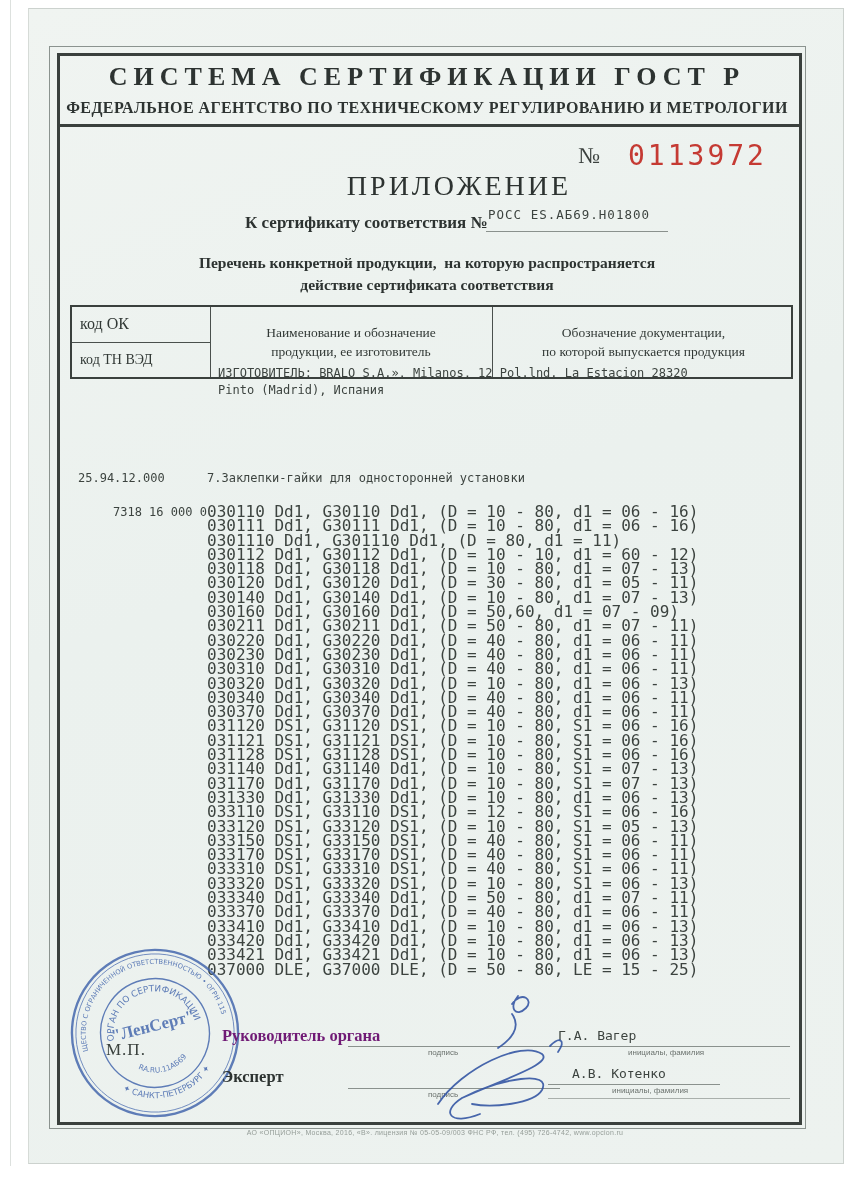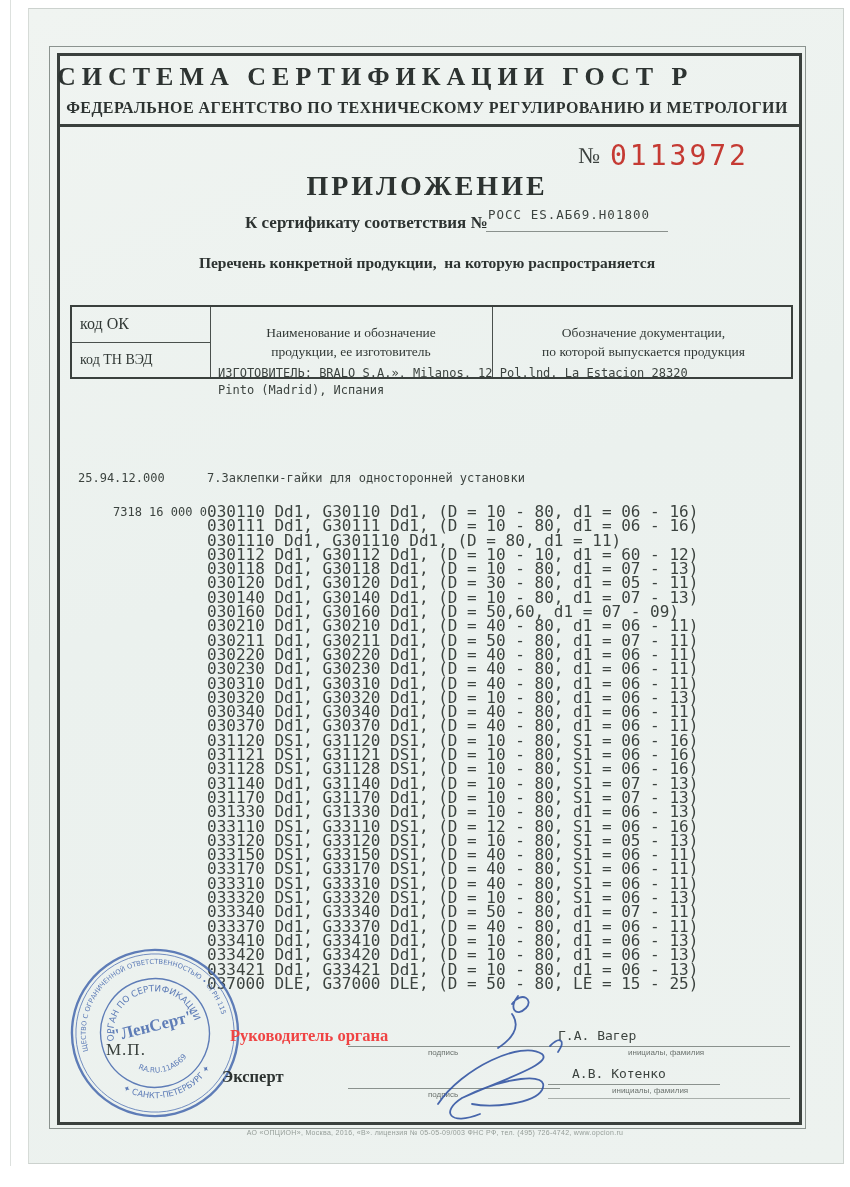--- a/index.html
+++ b/index.html
@@ -12,36 +12,36 @@
   .paper{
     left:28px;top:8px;width:814px;height:1154px;
     background:linear-gradient(160deg,#f0f4f1 0%,#ebf1ee 45%,#edf2ef 100%);
     border:1px solid #ccd2ce;border-left-color:#d6dbd7;
   }
   .page-edge{left:10px;top:0;width:1px;height:1166px;background:#dde1de;}
   .frame-outer{left:49px;top:46px;width:755px;height:1081px;border:1px solid #8b938f;}
   .frame-inner{left:57px;top:53px;width:739px;height:1066px;border:3px solid #3a403d;}
   .header-split{left:57px;top:124px;width:745px;height:0;border-bottom:3px solid #3a403d;}
   .gost-title{
-    left:57px;top:62px;width:740px;text-align:left;
+    left:57px;top:62px;width:740px;text-align:center;
     font-size:26px;font-weight:bold;letter-spacing:6px;color:#2d3331;white-space:nowrap;
   }
   .agency-title{
     left:57px;top:99px;width:740px;text-align:center;
     font-size:16px;font-weight:bold;letter-spacing:0.4px;color:#2d3331;white-space:nowrap;
   }
   .form-number{left:578px;top:139px;white-space:nowrap;}
   .form-number .nsign{font-size:23px;color:#3b413e;vertical-align:2px;}
   .form-number .digits{
     font-family:"DejaVu Sans Mono","Liberation Mono",monospace;
-    font-size:28px;color:#c53a33;letter-spacing:3px;margin-left:10px;
+    font-size:28px;color:#c53a33;letter-spacing:3px;margin-left:28px;
   }
   .appendix-title{
     left:57px;top:170px;width:740px;text-align:center;
-    font-size:28px;font-weight:bold;letter-spacing:3px;color:#2d3331;
+    font-size:28px;font-weight:normal;letter-spacing:3px;color:#2d3331;padding-left:32px;
   }
   .cert-ref-label{left:245px;top:213px;font-size:17px;font-weight:bold;color:#2d3331;white-space:nowrap;}
   .cert-ref-number{
     left:488px;top:207px;font-family:"DejaVu Sans Mono","Liberation Mono",monospace;
     font-size:12.5px;color:#474e4a;letter-spacing:1px;white-space:nowrap;
   }
   .cert-ref-underline{left:486px;top:231px;width:182px;height:0;border-bottom:1px solid #8a918d;}
   .subtitle{left:57px;top:252px;width:740px;text-align:center;font-size:15.5px;font-weight:bold;color:#2d3331;line-height:22px;white-space:pre;}
   
   .tbl{left:70px;top:305px;width:723px;height:74px;border:2px solid #3a403d;box-sizing:border-box;}
@@ -56,21 +56,21 @@
   .mfr{left:207px;top:365px;font-size:12px;line-height:17px;white-space:pre;margin-left:11px;}
   .ok-code{left:78px;top:471px;font-size:12px;}
   .product-title{left:207px;top:471px;font-size:12px;}
   .tnved-code{left:78px;top:505px;font-size:12px;margin-left:35px;}
   .code-list{left:207px;top:505px;font-size:16px;line-height:14.3px;}
   .code-line{white-space:pre;}
   
   .stamp{left:66px;top:944px;width:178px;height:178px;transform:rotate(-14deg);opacity:.82;}
   .mp-mark{left:106px;top:1040px;font-size:17px;color:#3b423e;letter-spacing:1px;}
   
-  .sig-role1{left:230px;top:1026px;font-size:16.5px;font-weight:bold;color:#ef4444;white-space:nowrap;}
+  .sig-role1{left:222px;top:1026px;font-size:16.5px;font-weight:bold;color:#701a75;white-space:nowrap;}
   .sig-role2{left:222px;top:1067px;font-size:16.5px;font-weight:bold;color:#2d3331;}
   .sigline{height:0;border-bottom:1px solid #8a918d;}
   .sl1{left:348px;top:1046px;width:212px;}
   .nl1{left:552px;top:1046px;width:238px;}
   .sl2{left:348px;top:1088px;width:212px;}
   .nl2{left:548px;top:1084px;width:172px;}
   .nl2b{left:548px;top:1098px;width:242px;border-bottom:1px solid #a9afab;}
   .sig-caption{font-size:8px;color:#6b726e;font-family:"Liberation Sans","DejaVu Sans",sans-serif;}
   .sc1{left:428px;top:1048px;}
   .nc1{left:628px;top:1048px;}
@@ -101,21 +101,21 @@
 
 <div class="abs form-number">
   <span class="nsign">№</span><span class="digits">0113972</span>
 </div>
 
 <div class="abs appendix-title">ПРИЛОЖЕНИЕ</div>
 <div class="abs cert-ref-label">К сертификату соответствия №</div>
 <div class="abs cert-ref-number mono">РОСС ES.АБ69.Н01800</div>
 <div class="abs cert-ref-underline"></div>
 
-<div class="abs subtitle"><span>Перечень конкретной продукции,  на которую распространяется</span><br></div>
+<div class="abs subtitle"><span>Перечень конкретной продукции,  на которую распространяется</span><br><span>действие сертификата соответствия</span></div>
 
 <div class="abs tbl">
   <div class="v1"></div>
   <div class="v2"></div>
   <div class="h1"></div>
   <div class="c1a">код ОК</div>
   <div class="c1b">код ТН ВЭД</div>
   <div class="c2"><span>Наименование и обозначение</span><br><span>продукции, ее изготовитель</span></div>
   <div class="c3"><span>Обозначение документации,</span><br><span>по которой выпускается продукция</span></div>
 </div>
@@ -128,21 +128,20 @@
 
 <div class="abs code-list mono">
     <div class="code-line">030110 Dd1, G30110 Dd1, (D = 10 - 80, d1 = 06 - 16)</div>
     <div class="code-line">030111 Dd1, G30111 Dd1, (D = 10 - 80, d1 = 06 - 16)</div>
     <div class="code-line">0301110 Dd1, G301110 Dd1, (D = 80, d1 = 11)</div>
     <div class="code-line">030112 Dd1, G30112 Dd1, (D = 10 - 10, d1 = 60 - 12)</div>
     <div class="code-line">030118 Dd1, G30118 Dd1, (D = 10 - 80, d1 = 07 - 13)</div>
     <div class="code-line">030120 Dd1, G30120 Dd1, (D = 30 - 80, d1 = 05 - 11)</div>
     <div class="code-line">030140 Dd1, G30140 Dd1, (D = 10 - 80, d1 = 07 - 13)</div>
     <div class="code-line">030160 Dd1, G30160 Dd1, (D = 50,60, d1 = 07 - 09)</div>
-    <div class="code-line">030210 Dd1, G30210 Dd1, (D = 40 - 80, d1 = 06 - 11)</div>
     <div class="code-line">030211 Dd1, G30211 Dd1, (D = 50 - 80, d1 = 07 - 11)</div>
     <div class="code-line">030220 Dd1, G30220 Dd1, (D = 40 - 80, d1 = 06 - 11)</div>
     <div class="code-line">030230 Dd1, G30230 Dd1, (D = 40 - 80, d1 = 06 - 11)</div>
     <div class="code-line">030310 Dd1, G30310 Dd1, (D = 40 - 80, d1 = 06 - 11)</div>
     <div class="code-line">030320 Dd1, G30320 Dd1, (D = 10 - 80, d1 = 06 - 13)</div>
     <div class="code-line">030340 Dd1, G30340 Dd1, (D = 40 - 80, d1 = 06 - 11)</div>
     <div class="code-line">030370 Dd1, G30370 Dd1, (D = 40 - 80, d1 = 06 - 11)</div>
     <div class="code-line">031120 DS1, G31120 DS1, (D = 10 - 80, S1 = 06 - 16)</div>
     <div class="code-line">031121 DS1, G31121 DS1, (D = 10 - 80, S1 = 06 - 16)</div>
     <div class="code-line">031128 DS1, G31128 DS1, (D = 10 - 80, S1 = 06 - 16)</div>

